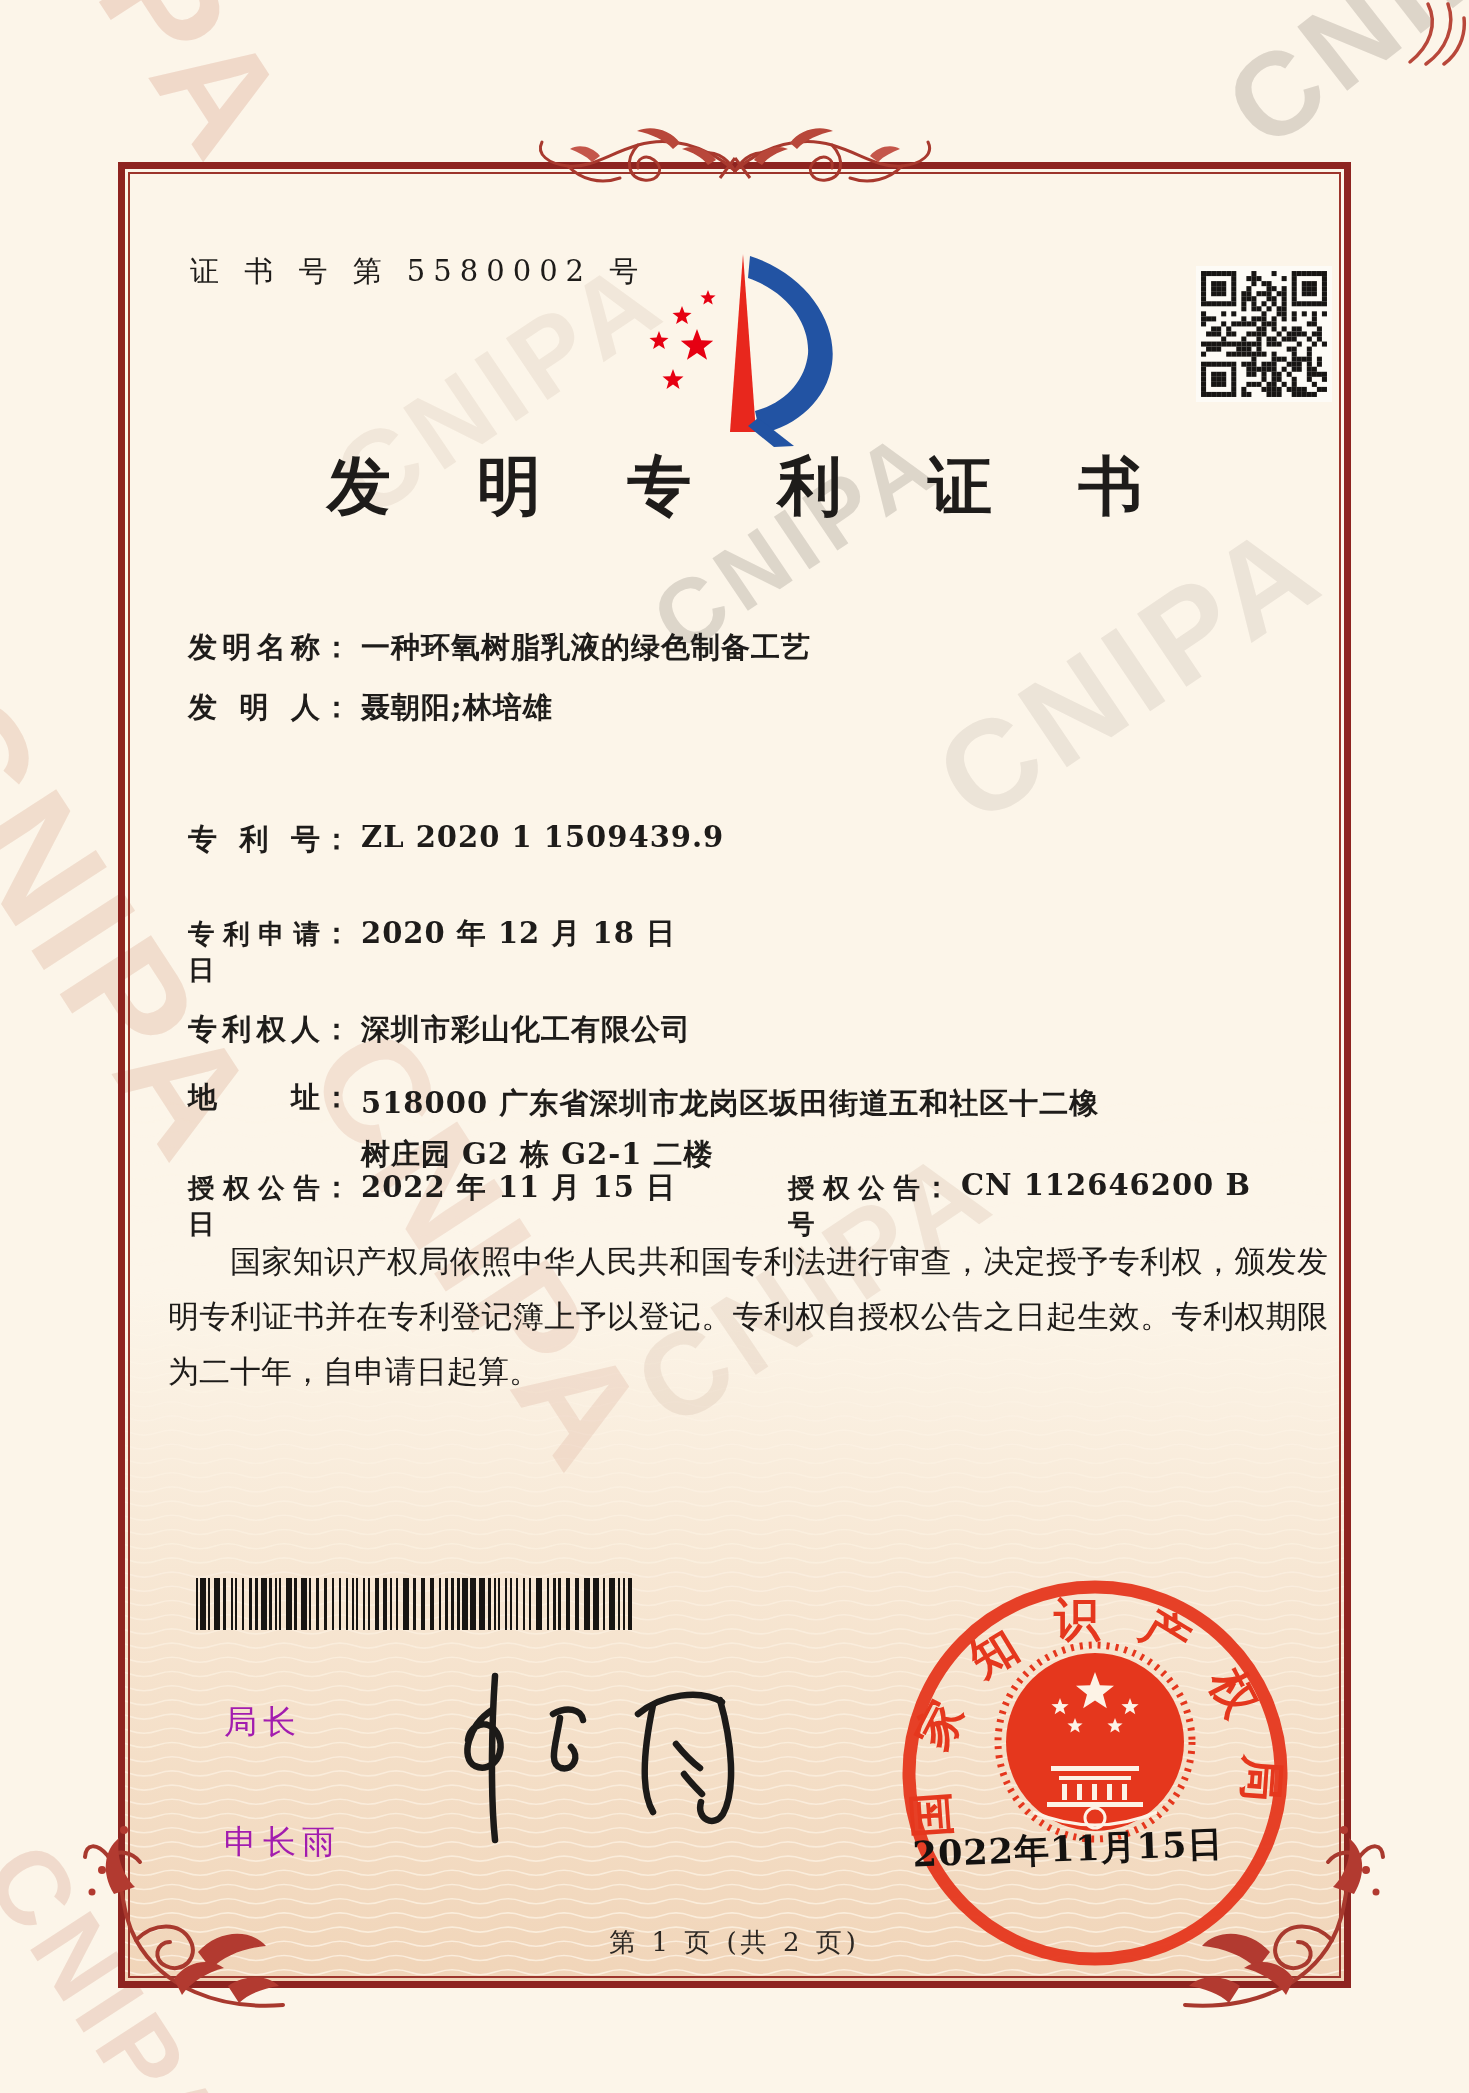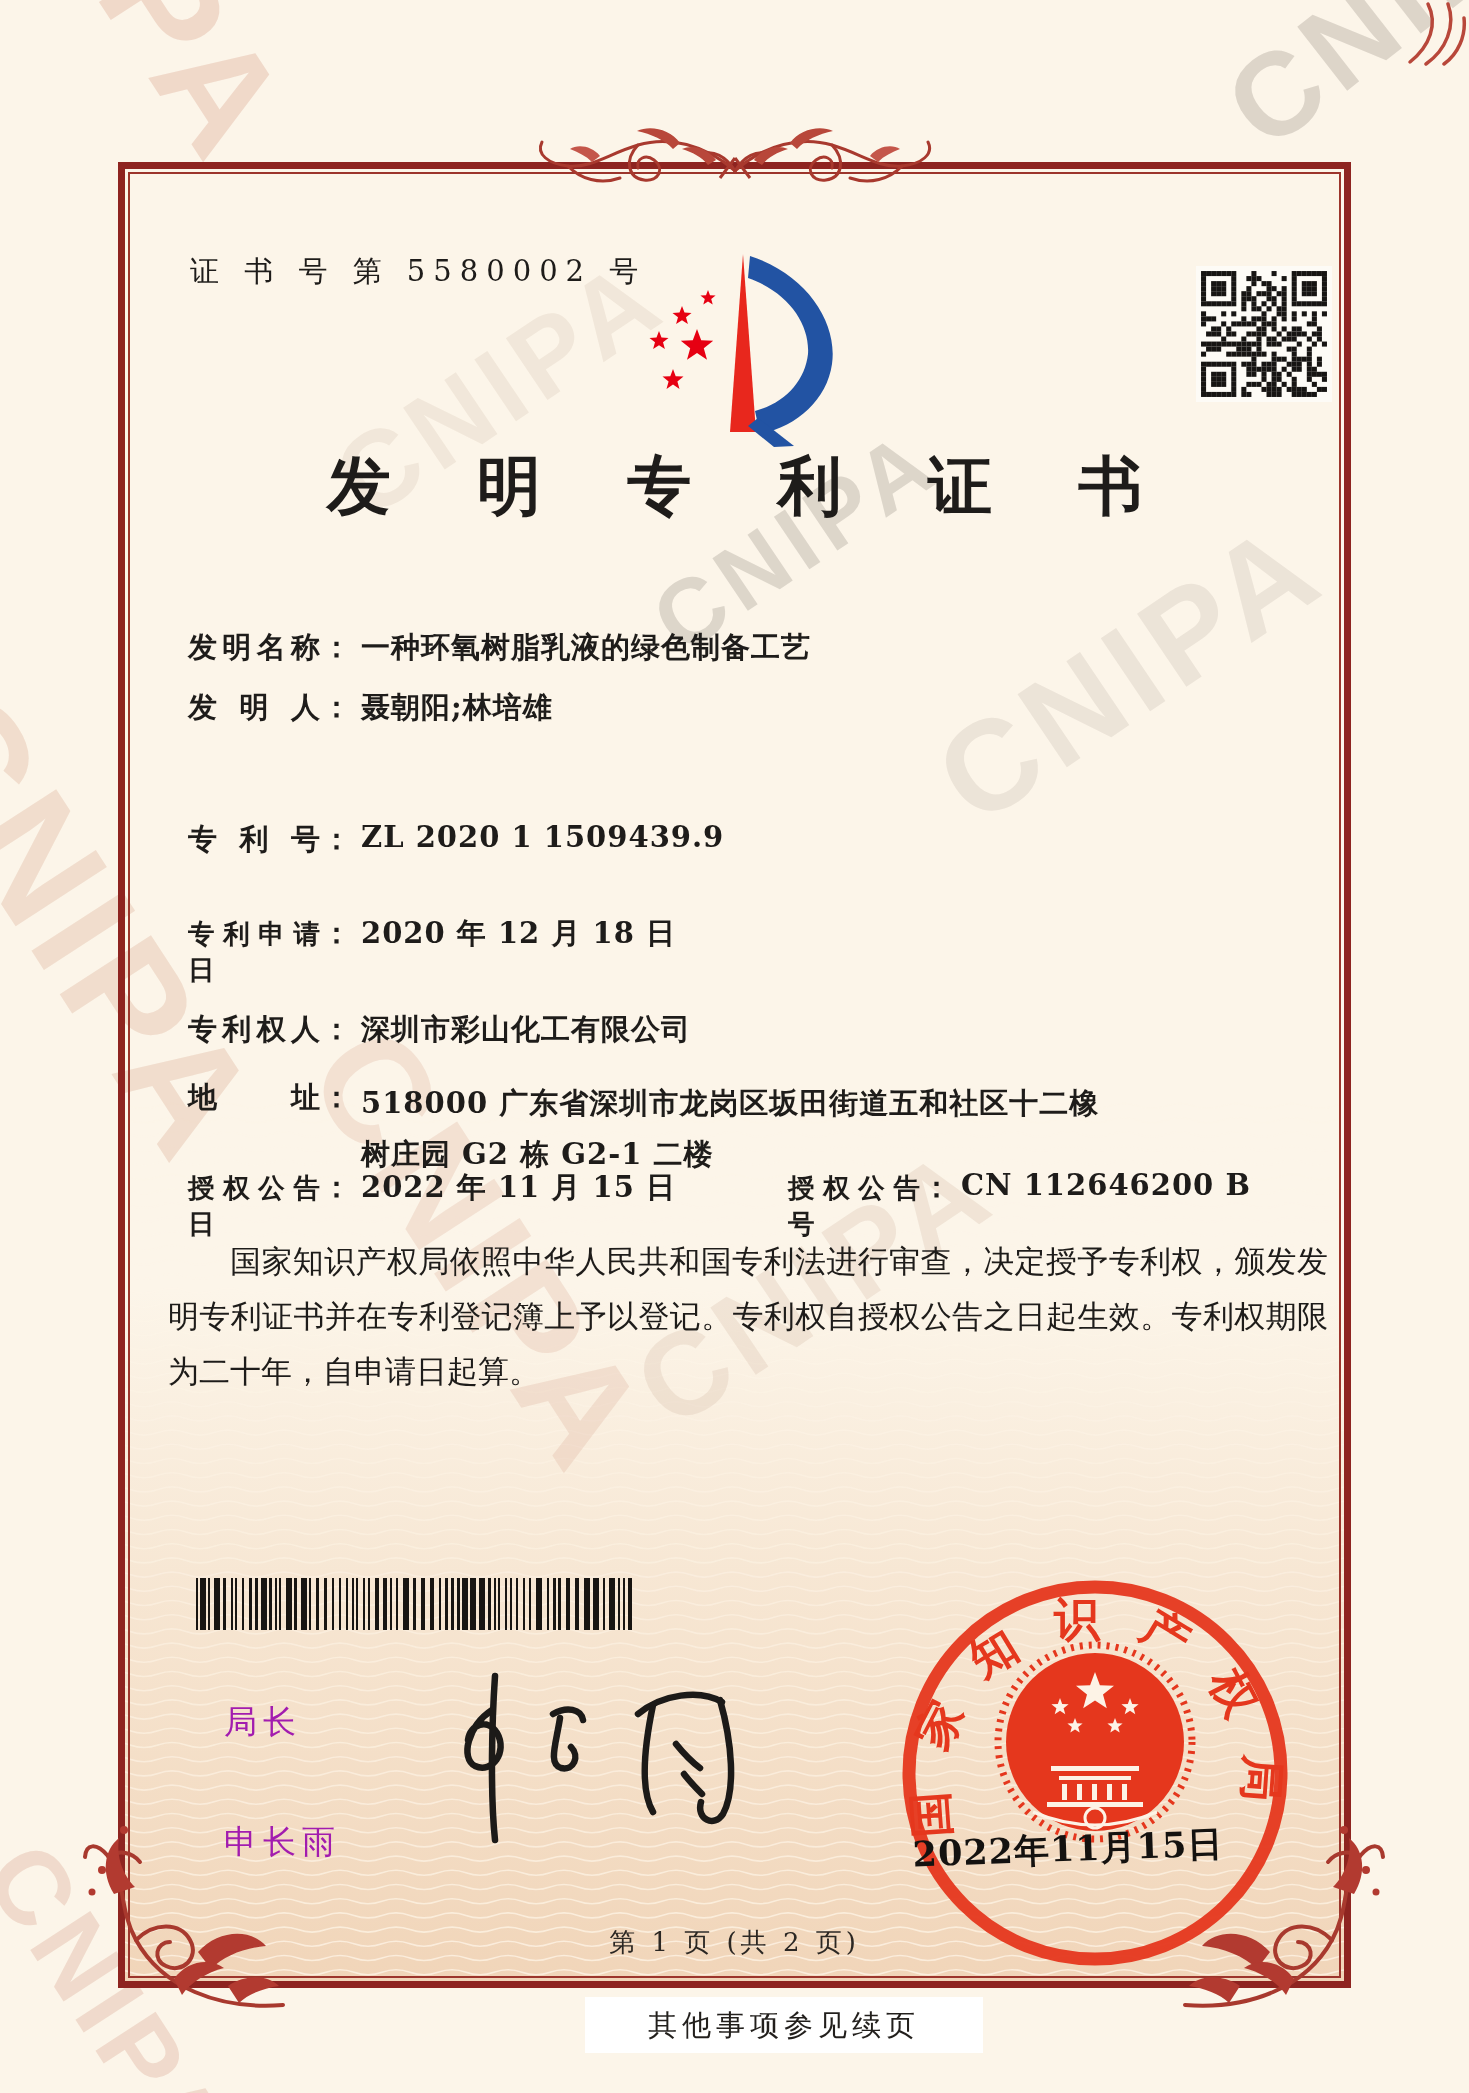--- a/index.html
+++ b/index.html
@@ -689,15 +689,14 @@
         <rect x="27" y="42" width="5" height="16"></rect>
         <rect x="-48" y="60" width="96" height="5"></rect>
       </g>
       <circle cx="0" cy="76" r="10" fill="none" stroke="#fdf3e6" stroke-width="3"></circle>
       <path d="M-62,70 Q0,96 62,70" fill="none" stroke="#fdf3e6" stroke-width="3"></path>
     </g>
   </svg>
   <div class="abs seal-date">2022年11月15日</div>
 
   <div class="abs page-num">第 1 页 (共 2 页)</div>
-  <div class="abs note-box">其他事项参见续页</div>
 
 </div>
 
 </body></html>

